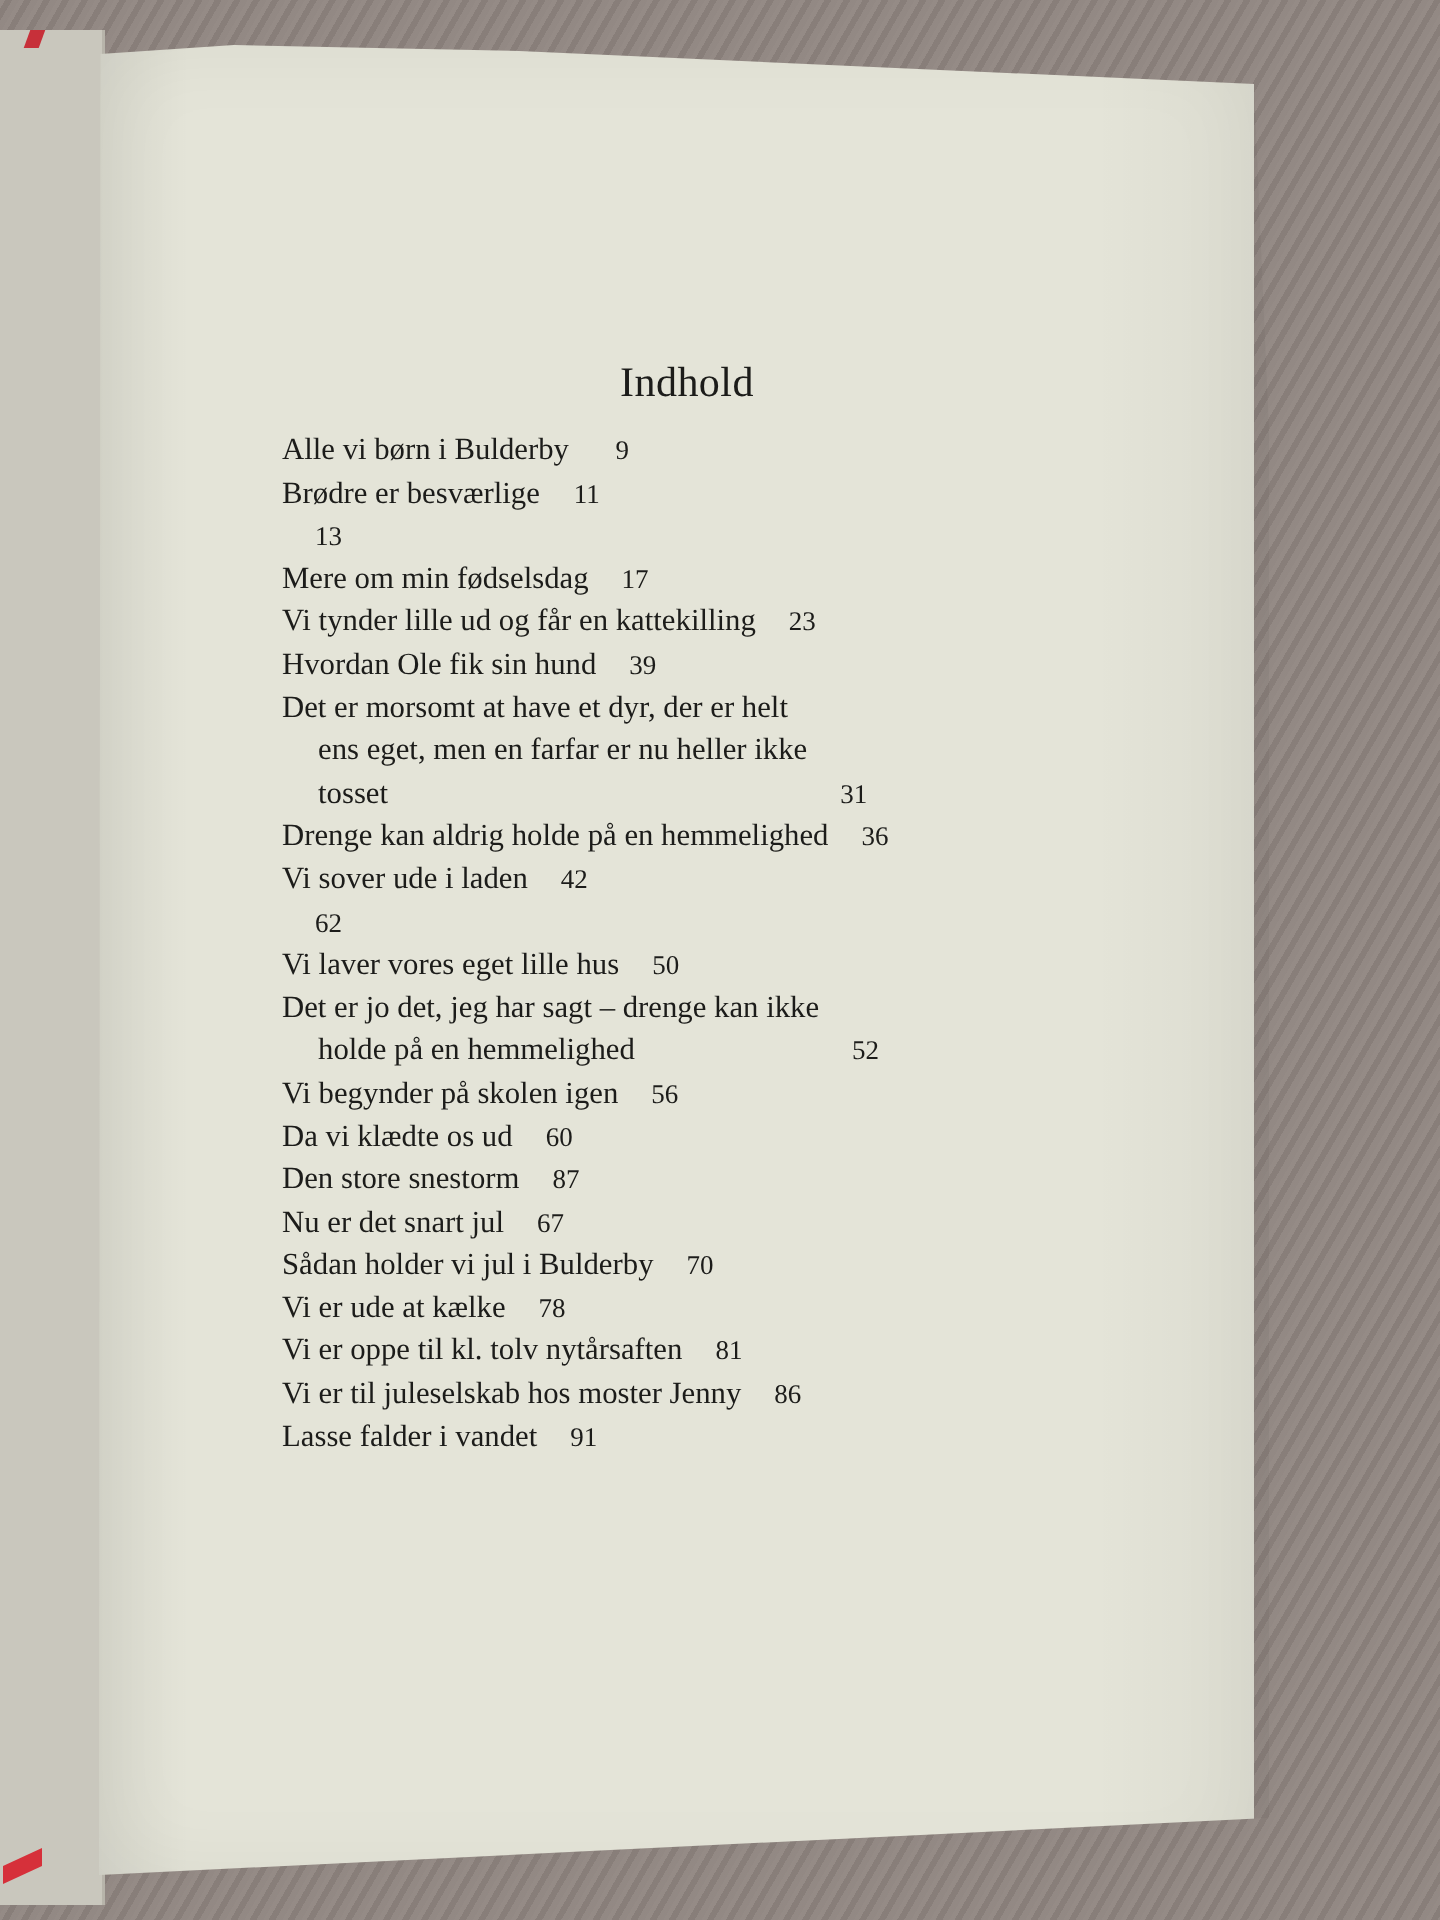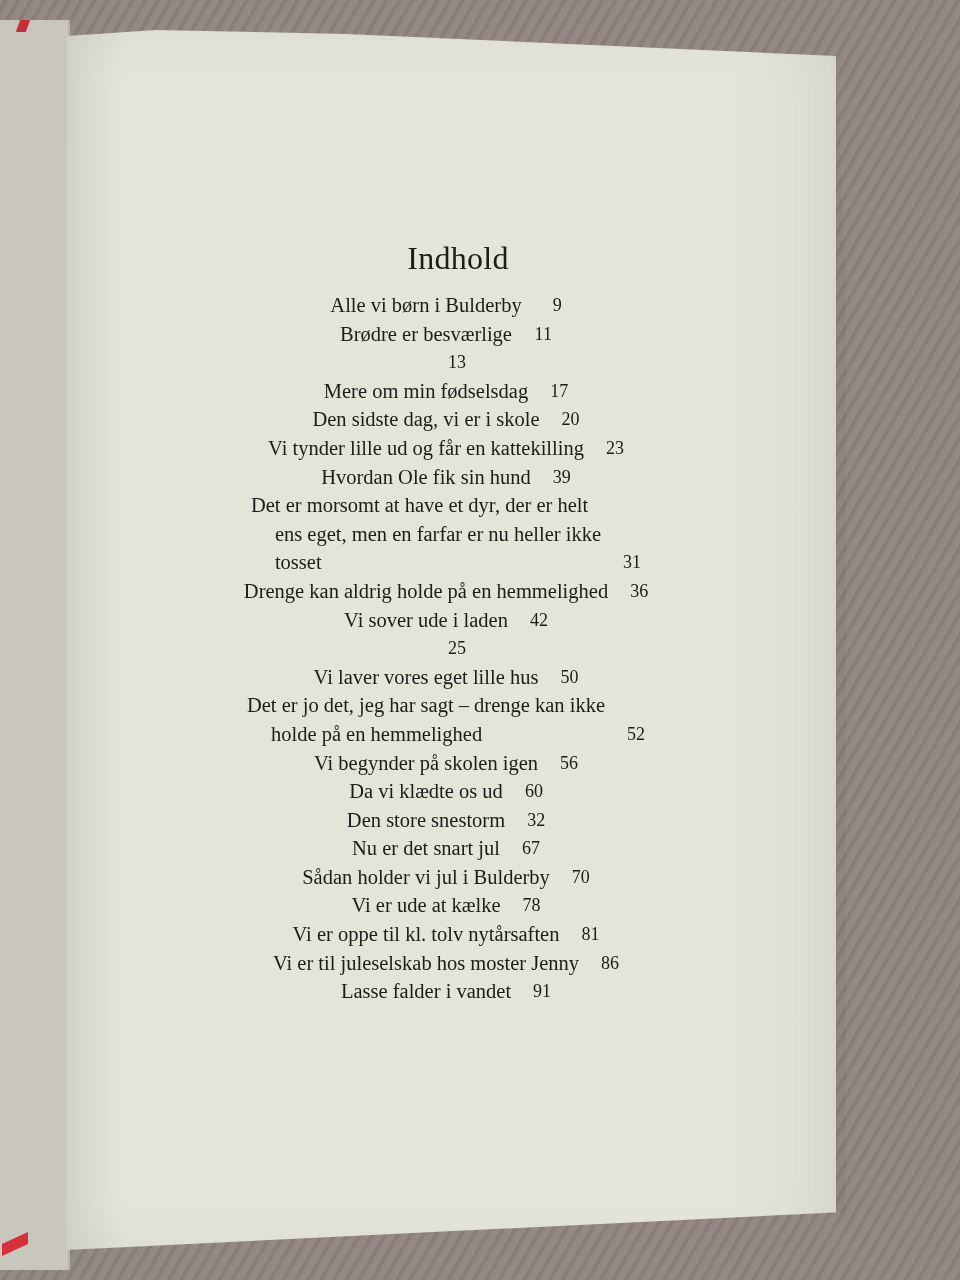--- a/index.html
+++ b/index.html
@@ -27,26 +27,26 @@
     background: linear-gradient(90deg, rgba(0,0,0,0.06), rgba(0,0,0,0) 60px, rgba(0,0,0,0) 85%, rgba(0,0,0,0.04));
     clip-path: polygon(1px 6px, 90px 0px, 280px 4px, 770px 26px, 820px 1180px, 0px 1220px);
     pointer-events: none;
   }
   .toc {
     position: absolute; left: 188px; top: 240px; width: 520px;
     font-family: "Liberation Serif", "DejaVu Serif", serif;
     color: #1c1c1a;
   }
   .toc-title {
-    text-align: center; font-size: 32px; margin: 0 0 14px 0; padding-left: 20px;
+    text-align: center; font-size: 28px; margin: 0 0 14px 0; padding-left: 20px;
     letter-spacing: 0.3px; font-weight: normal;
   }
   .toc-list { list-style: none; margin: 0; padding: 0; }
   .toc-entry {
-    display: flex; justify-content: center; align-items: flex-end;
+    display: flex; justify-content: flex-start; align-items: flex-end;
     font-size: 20.5px; line-height: 28.6px;
   }
   .toc-entry .title-wrap { display: block; }
   .toc-entry .line { display: block; }
   .toc-entry .line.indent { padding-left: 24px; }
   .toc-entry .page-num {
     min-width: 40px; text-align: right; font-size: 18px; padding-right: 4px;
     font-variant-numeric: oldstyle-nums;
   }
 </style>
@@ -79,26 +79,20 @@
         <span class="page-num">13</span>
       </li>
       <li class="toc-entry">
         <span class="title-wrap">
           <span class="line">Mere om min fødselsdag</span>
         </span>
         <span class="page-num">17</span>
       </li>
       <li class="toc-entry">
         <span class="title-wrap">
-          <span class="line">Den sidste dag, vi er i skole</span>
-        </span>
-        <span class="page-num">20</span>
-      </li>
-      <li class="toc-entry">
-        <span class="title-wrap">
           <span class="line">Vi tynder lille ud og får en kattekilling</span>
         </span>
         <span class="page-num">23</span>
       </li>
       <li class="toc-entry">
         <span class="title-wrap">
           <span class="line">Hvordan Ole fik sin hund</span>
         </span>
         <span class="page-num">39</span>
       </li>
@@ -116,21 +110,21 @@
         </span>
         <span class="page-num">36</span>
       </li>
       <li class="toc-entry">
         <span class="title-wrap">
           <span class="line">Vi sover ude i laden</span>
         </span>
         <span class="page-num">42</span>
       </li>
       <li class="toc-entry">
-        <span class="page-num">25</span>
+        <span class="page-num">62</span>
       </li>
       <li class="toc-entry">
         <span class="title-wrap">
           <span class="line">Vi laver vores eget lille hus</span>
         </span>
         <span class="page-num">50</span>
       </li>
       <li class="toc-entry">
         <span class="title-wrap">
           <span class="line">Det er jo det, jeg har sagt – drenge kan ikke</span>
@@ -147,21 +141,21 @@
       <li class="toc-entry">
         <span class="title-wrap">
           <span class="line">Da vi klædte os ud</span>
         </span>
         <span class="page-num">60</span>
       </li>
       <li class="toc-entry">
         <span class="title-wrap">
           <span class="line">Den store snestorm</span>
         </span>
-        <span class="page-num">32</span>
+        <span class="page-num">87</span>
       </li>
       <li class="toc-entry">
         <span class="title-wrap">
           <span class="line">Nu er det snart jul</span>
         </span>
         <span class="page-num">67</span>
       </li>
       <li class="toc-entry">
         <span class="title-wrap">
           <span class="line">Sådan holder vi jul i Bulderby</span>

